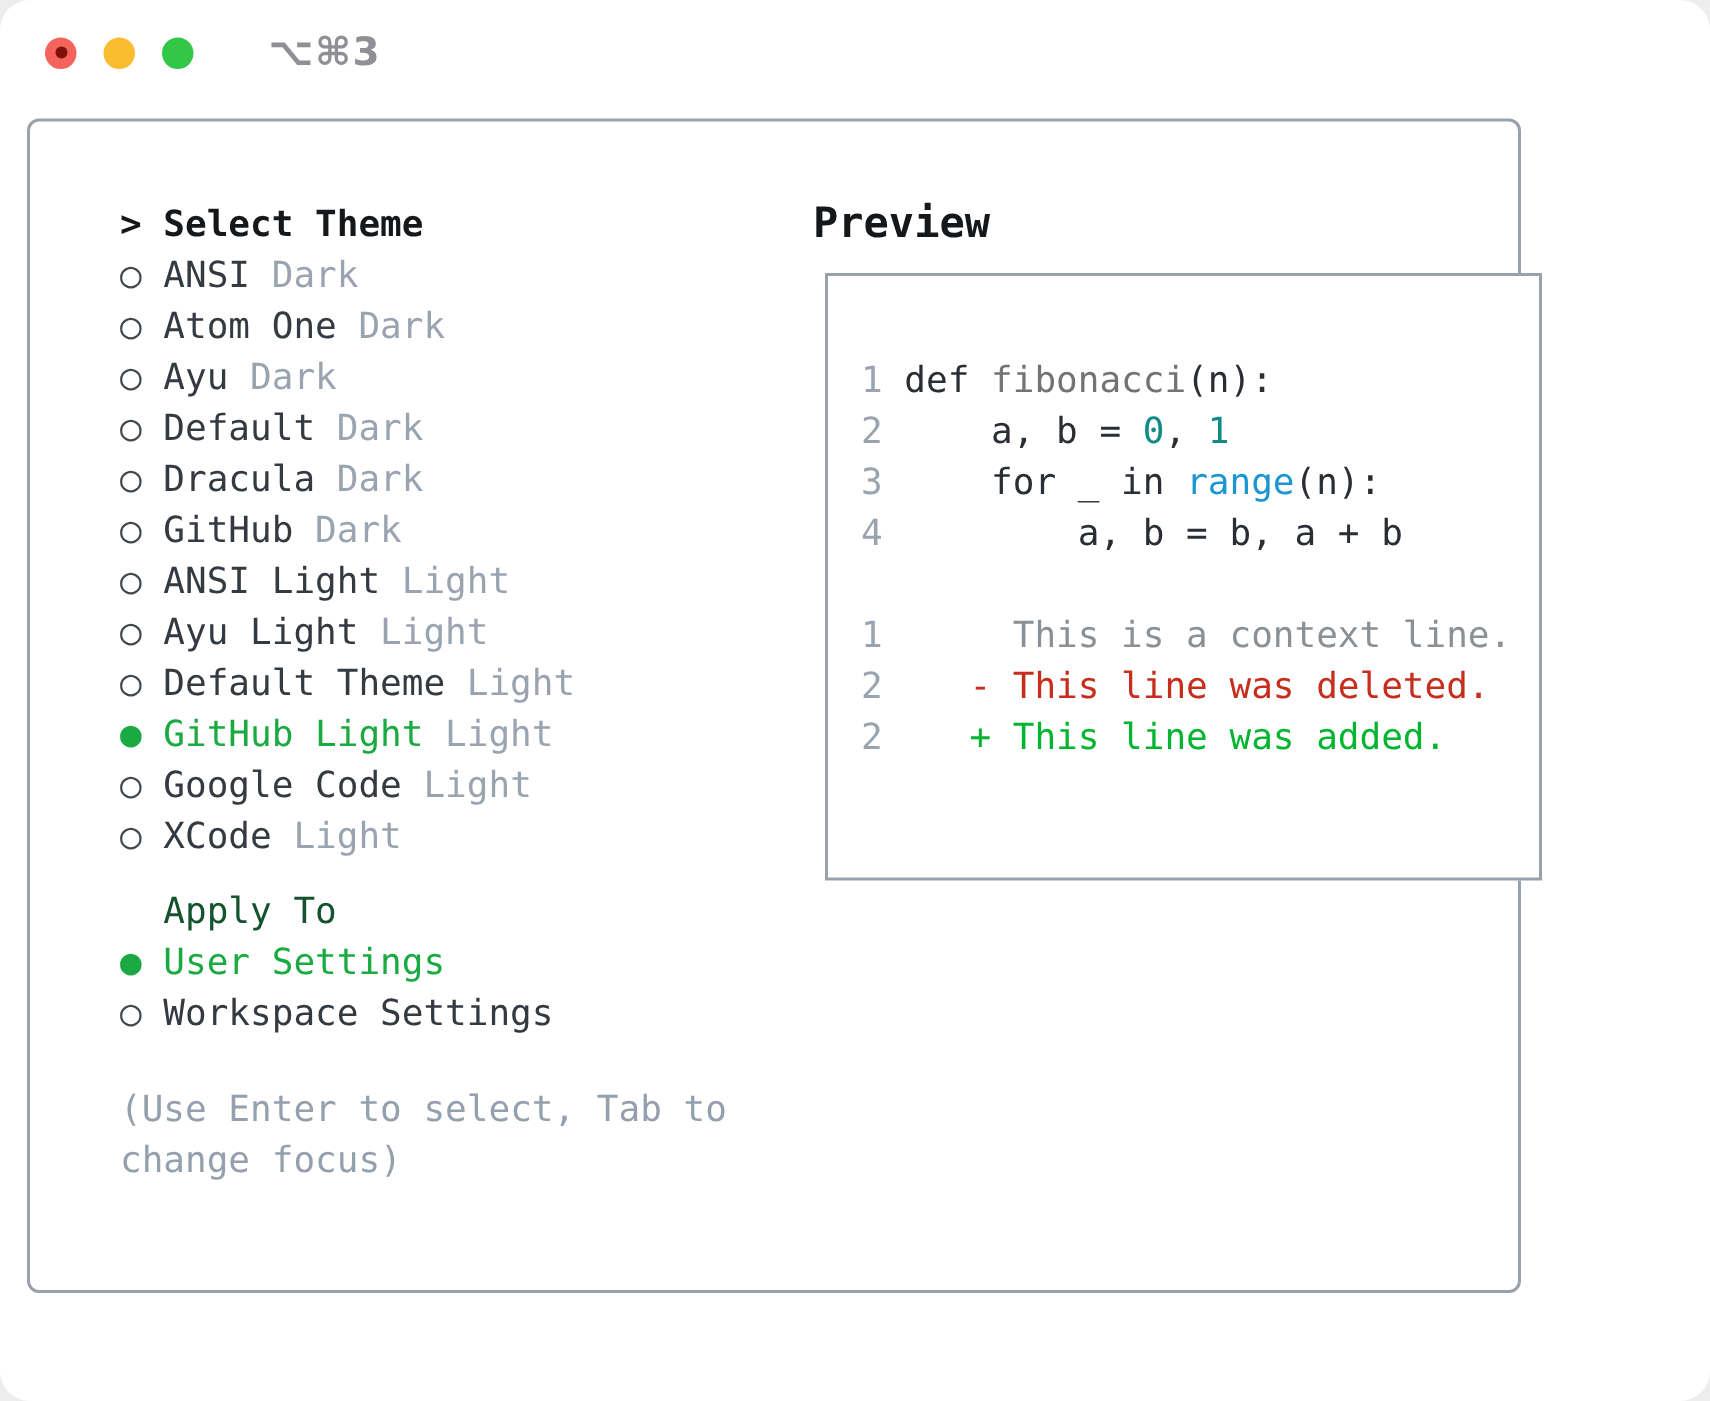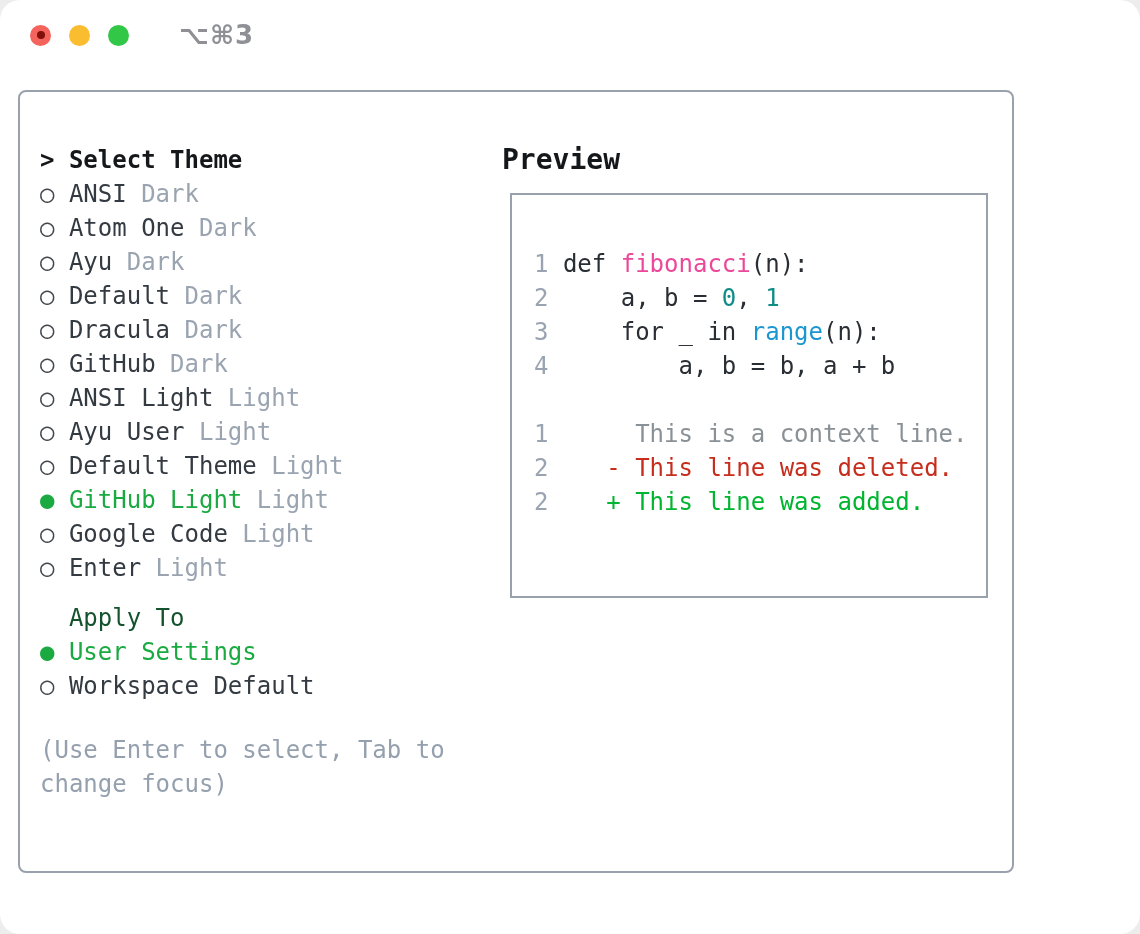--- a/index.html
+++ b/index.html
@@ -30,25 +30,26 @@
   .light-min  { background: #fabd2f; }
   .light-max  { background: #33c748; }
   .win-title {
     margin-left: 50px;
     font-family: "DejaVu Sans", sans-serif;
     font-size: 26px; font-weight: 600; color: #8e9095; letter-spacing: 1px;
   }
 
   
   .panel {
-    position: absolute; left: 18px; top: 90px;
+    position: absolute; left: 18px; top: 79px;
     width: 996px; height: 783px;
     background: #ffffff;
     border: 2px solid #99a1ac;
     border-radius: 8px;
+    padding-left: 40px;
   }
   .panel-inner {
     display: flex;
     padding: 51px 0 0 20px;
     height: 100%;
   }
   .left-col { width: 462px; flex: none; }
   .right-col { flex: 1; }
 
   .row {
@@ -78,21 +79,21 @@
     margin-top: 16px; margin-left: 8px;
     width: 478px; height: 405px;
     border: 2px solid #99a1ac;
     background: #ffffff;
     padding: 52px 0 0 22px;
     overflow: hidden;
   }
   .code-line { font-size: 24px; line-height: 34px; white-space: pre; }
   .c-num  { color: #9aa4b1; }
   .c-code { color: #282e33; }
-  .c-func { color: #ec4899; }
+  .c-func { color: #737373; }
   .c-lit  { color: #108c87; }
   .c-blt  { color: #1b96d1; }
   .c-ctx  { color: #8a9196; }
   .c-del  { color: #c72d1c; }
   .c-add  { color: #00b52f; }
 </style>
 </head>
 <body>
 
 <div class="window">
@@ -115,32 +116,32 @@
         <div class="row"><span class="marker hdr-marker">&gt;</span><span class="hdr-label">Select Theme</span></div>
 
         <div id="theme-list">
             <div class="row theme-row"><span class="marker">○</span><span class="tname">ANSI</span><span class="tvariant"> Dark</span></div>
             <div class="row theme-row"><span class="marker">○</span><span class="tname">Atom One</span><span class="tvariant"> Dark</span></div>
             <div class="row theme-row"><span class="marker">○</span><span class="tname">Ayu</span><span class="tvariant"> Dark</span></div>
             <div class="row theme-row"><span class="marker">○</span><span class="tname">Default</span><span class="tvariant"> Dark</span></div>
             <div class="row theme-row"><span class="marker">○</span><span class="tname">Dracula</span><span class="tvariant"> Dark</span></div>
             <div class="row theme-row"><span class="marker">○</span><span class="tname">GitHub</span><span class="tvariant"> Dark</span></div>
             <div class="row theme-row"><span class="marker">○</span><span class="tname">ANSI Light</span><span class="tvariant"> Light</span></div>
-            <div class="row theme-row"><span class="marker">○</span><span class="tname">Ayu User</span><span class="tvariant"> Light</span></div>
+            <div class="row theme-row"><span class="marker">○</span><span class="tname">Ayu Light</span><span class="tvariant"> Light</span></div>
             <div class="row theme-row"><span class="marker">○</span><span class="tname">Default Theme</span><span class="tvariant"> Light</span></div>
             <div class="row theme-row selected"><span class="marker">●</span><span class="tname">GitHub Light</span><span class="tvariant"> Light</span></div>
             <div class="row theme-row"><span class="marker">○</span><span class="tname">Google Code</span><span class="tvariant"> Light</span></div>
-            <div class="row theme-row"><span class="marker">○</span><span class="tname">Enter</span><span class="tvariant"> Light</span></div>
+            <div class="row theme-row"><span class="marker">○</span><span class="tname">XCode</span><span class="tvariant"> Light</span></div>
           </div>
 
         <div class="apply-block">
           <div class="row"><span class="marker"> </span><span class="apply-label">Apply To</span></div>
           <div id="apply-list">
               <div class="row theme-row selected"><span class="marker">●</span><span class="tname">User Settings</span></div>
-              <div class="row theme-row"><span class="marker">○</span><span class="tname">Workspace Default</span></div>
+              <div class="row theme-row"><span class="marker">○</span><span class="tname">Workspace Settings</span></div>
             </div>
         </div>
 
         <div class="help">
           <div class="row">(Use Enter to select, Tab to</div>
           <div class="row">change focus)</div>
         </div>
       </div>
 
       <div class="right-col">

